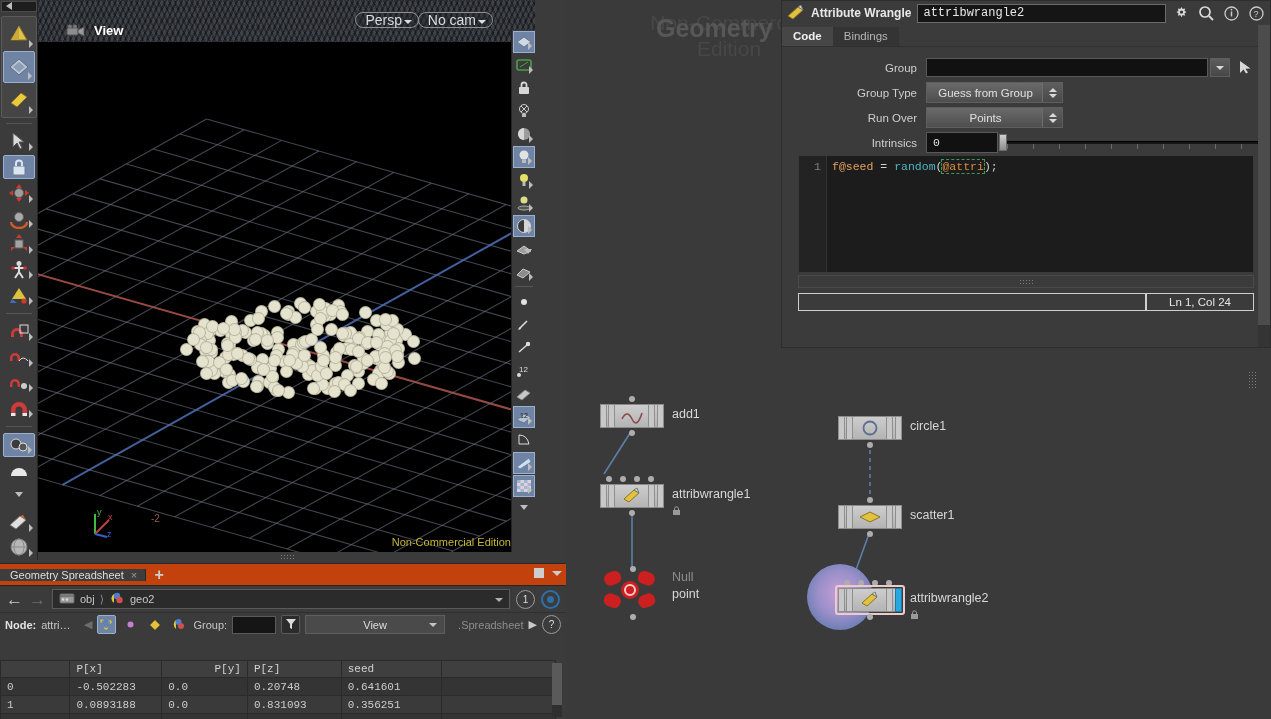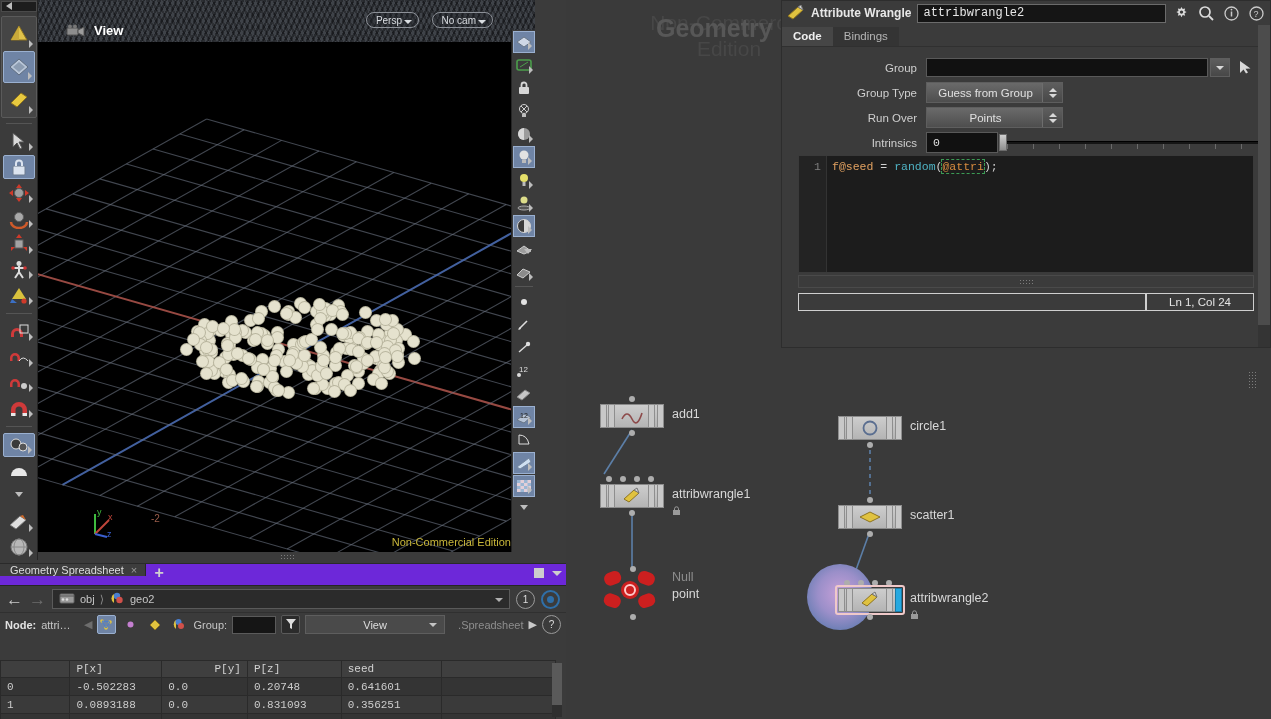--- a/index.html
+++ b/index.html
@@ -37,21 +37,21 @@
     background:#000; overflow:hidden;}
   .vp-top{ position:absolute; left:0;top:0;right:0;height:42px;
     background:#34383e; }
   .vp-top-tex{position:absolute;inset:0;
     background-image:
       repeating-linear-gradient(115deg, rgba(0,0,0,.32) 0 2px, rgba(255,255,255,.03) 2px 5px),
       repeating-linear-gradient(65deg, rgba(0,0,0,.28) 0 2px, rgba(255,255,255,.025) 2px 5px);}
   .vp-label{ position:absolute; left:56px; top:23px; font-size:13px; font-weight:bold; color:#fff;}
   .cam-icon{ position:absolute; left:28px; top:24px; width:20px;height:14px;}
   .pill{ position:absolute; top:12px; height:16px; border:1px solid #8c9097;
-    border-radius:8px; color:#d9dce0; font-size:10px; padding:0 16px 0 9px;
+    border-radius:8px; color:#d9dce0; font-size:14px; padding:0 16px 0 9px;
     line-height:15px; background:rgba(35,38,43,.35);}
   .pill .cv{ position:absolute; right:6px; top:7px; width:0;height:0;
     border-left:4px solid transparent;border-right:4px solid transparent;border-top:4px solid #d9dce0;}
   #pill-persp{ right:116px; }
   #pill-nocam{ right:42px; }
 
   .grid-wrap{ position:absolute; left:0; top:0; width:497px; height:560px; overflow:hidden;}
   .pt{ position:absolute; width:11px;height:11px;border-radius:50%;
     background:#e5e2ce; box-shadow:0 0 0 1px #b9b69f;}
   .watermark-vp{ position:absolute; right:24px; bottom:12px; color:#c9b73a;
@@ -71,21 +71,21 @@
   
   .vp-bottom{ position:absolute; left:38px; top:552px; width:497px; height:10px;
     background:#3b3b3b;}
   .grip{ width:14px;height:6px;
      background-image:radial-gradient(#7d7d7d 40%, transparent 41%);
      background-size:3px 3px;}
 
   
   .gs{ position:absolute; left:0; top:563px; width:566px; height:156px;
     background:#3b3b3b; border-top:1px solid #2a2a2a;}
-  .gs-tabs{ height:22px; background:#6d28d9; display:flex; align-items:flex-start;
+  .gs-tabs{ height:22px; background:#c2410c; display:flex; align-items:center;
     border-bottom:1px solid #262626; position:relative;}
   .gs-tab{ background:#3d3d3d; padding:0 8px 0 10px; display:flex; align-items:center;
     gap:7px; font-size:11px; color:#ddd; border-right:1px solid #262626;}
   .gs-tab .x{ color:#9a9a9a; font-size:11px;}
   .gs-plus{ width:26px; display:flex;align-items:center;justify-content:center;
     color:#cfcfcf; font-size:16px; font-weight:bold;}
   .gs-tabs .right{ position:absolute; right:4px; top:4px; display:flex; gap:8px; align-items:center;}
   .sq{ width:10px;height:10px;background:#cdcdcd;}
   .cvd{ width:0;height:0;border-left:5px solid transparent;border-right:5px solid transparent;
         border-top:5px solid #cdcdcd;}

